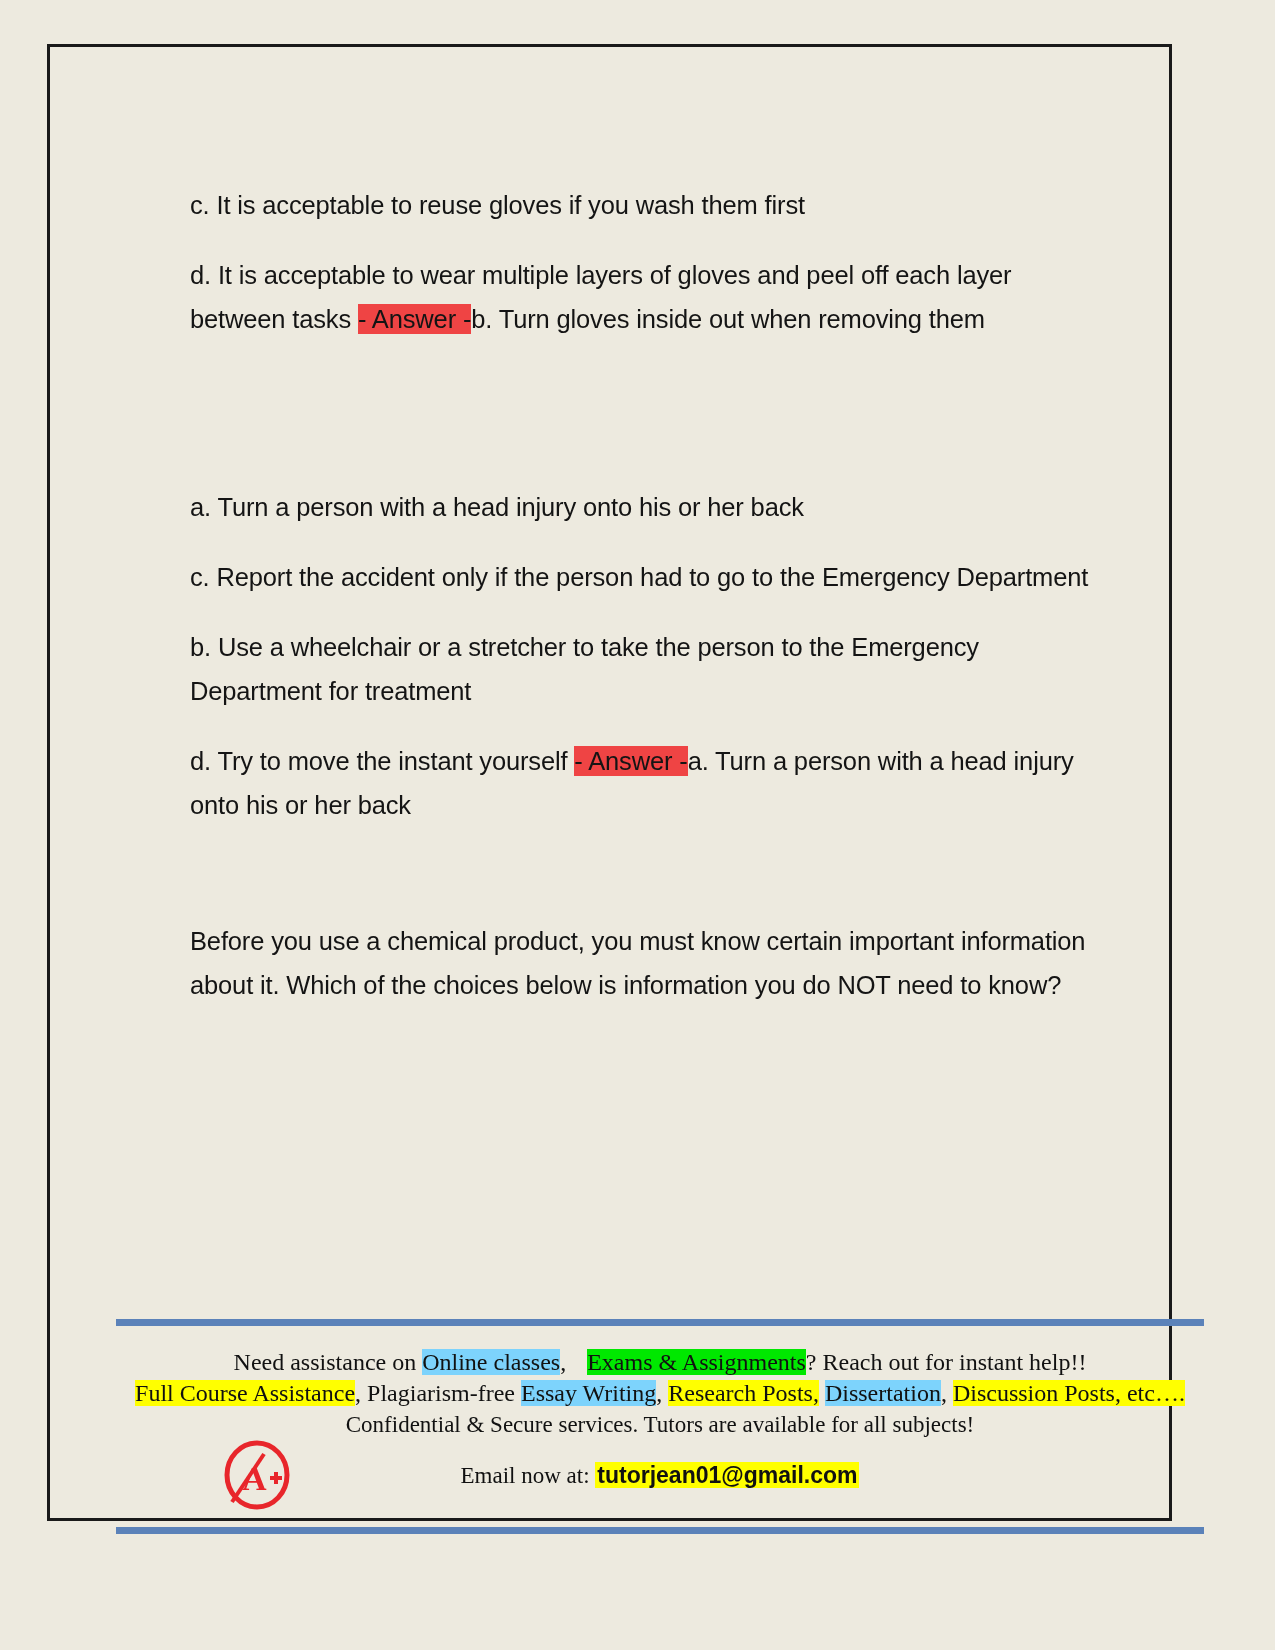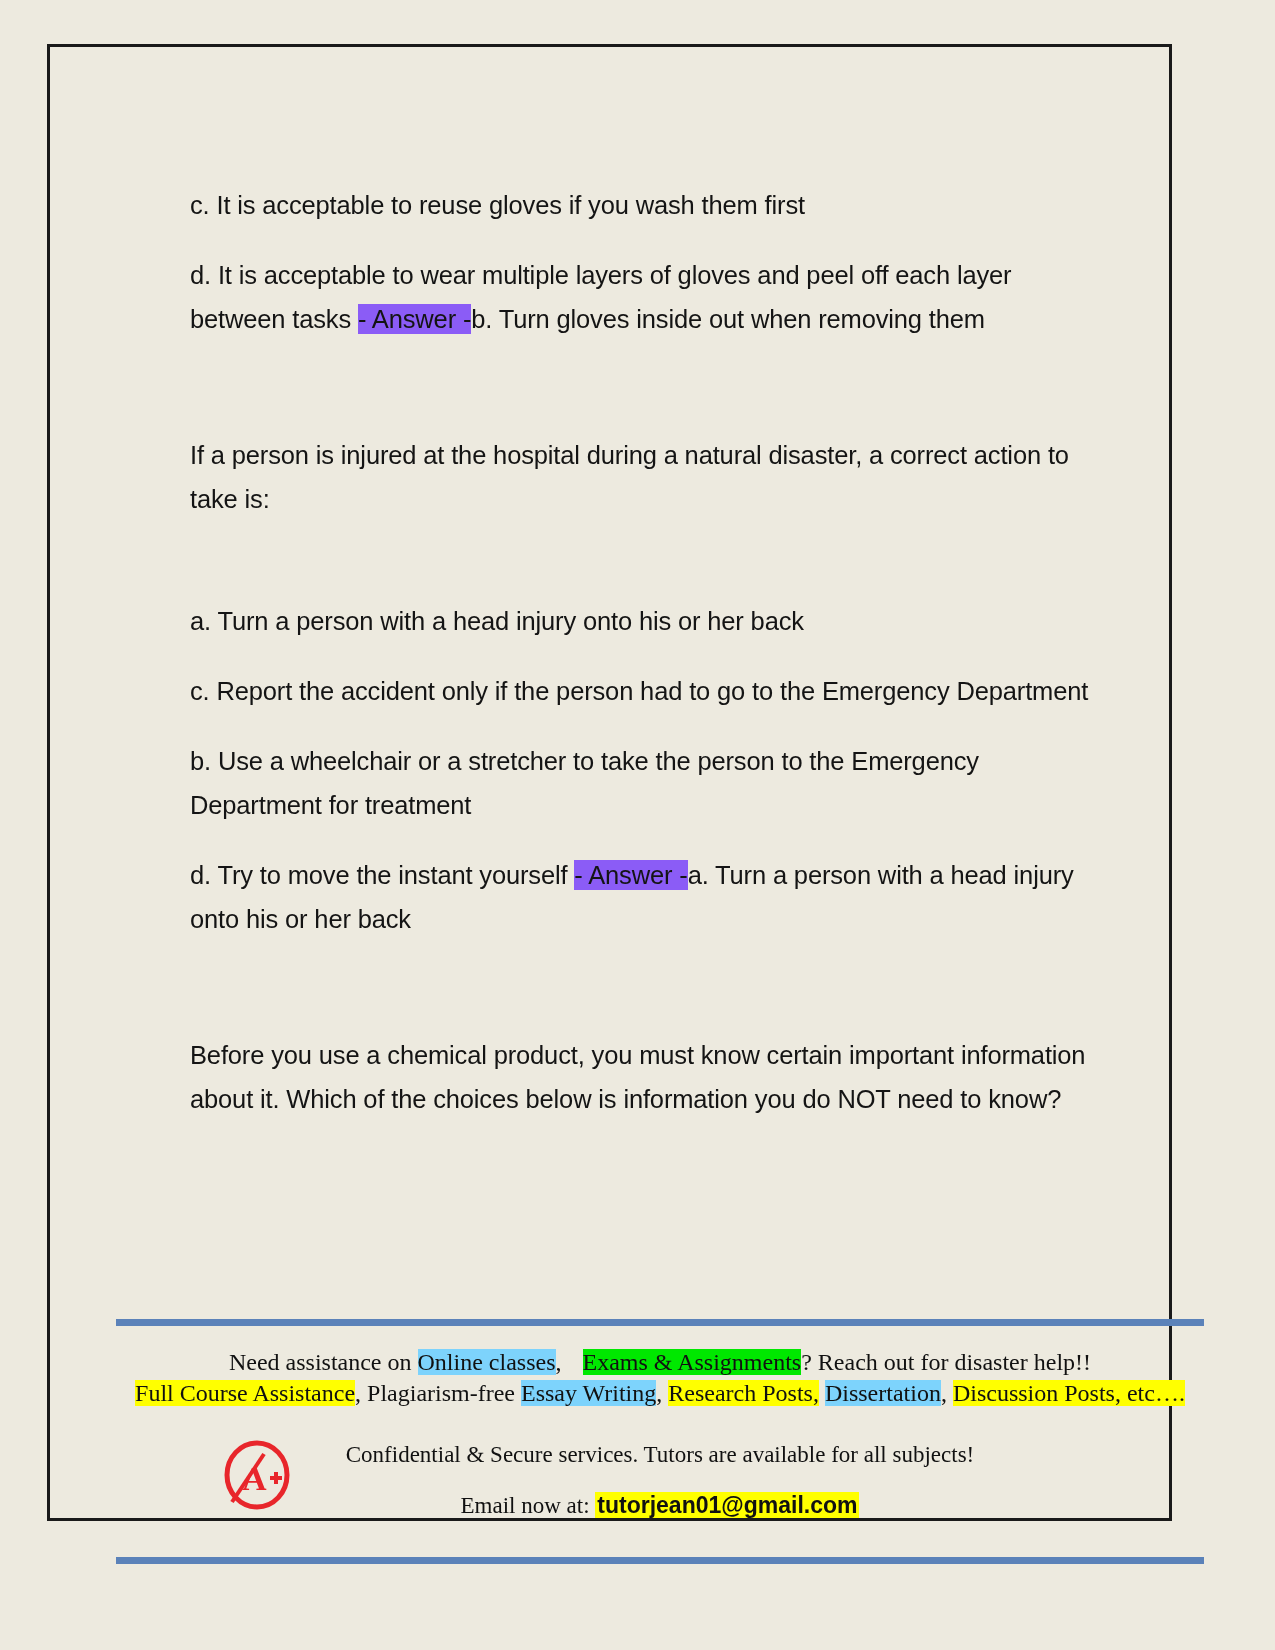--- a/index.html
+++ b/index.html
@@ -41,21 +41,21 @@
     font-family: "Liberation Sans", sans-serif;
     font-size: 25.5px;
     line-height: 44px;
     color: #141414;
     letter-spacing: -0.15px;
     font-weight: 400;
   }
   .spacer-lg { height: 66px; }
   .spacer-md { height: 52px; }
   .hl-yellow {
-    background: #8b5cf6;
+    background: #ef4444;
     padding: 1px 0;
   }
 
   
   .footer {
     position: absolute;
     left: 66px;
     top: 1272px;
     width: 1088px;
   }
@@ -78,21 +78,20 @@
     white-space: nowrap;
   }
   .f-line2 {
     font-size: 24px;
     line-height: 31px;
     white-space: nowrap;
   }
   .f-line3 {
     font-size: 23px;
     line-height: 31px;
-    margin-top: 30px;
   }
   .f-line4 {
     font-size: 23px;
     line-height: 31px;
     margin-top: 20px;
   }
   .mk-y { background: #ffff00; }
   .mk-c { background: #7dd3fc; }
   .mk-g { background: #00e800; margin-left: 15px; }
   .email {
@@ -127,23 +126,20 @@
       <p class="q">
         <span>c. It is acceptable to reuse gloves if you wash them first</span>
       </p>
 
       <p class="q">
         <span>d. It is acceptable to wear multiple layers of gloves and peel off each layer between tasks </span><span class="hl-yellow">- Answer -</span><span>b. Turn gloves inside out when removing them</span>
       </p>
 
       <div class="spacer-lg"></div>
 
-      <p class="q">
-        <span>If a person is injured at the hospital during a natural disaster, a correct action to take is:</span>
-      </p>
 
       <div class="spacer-md"></div>
 
       <p class="q">
         <span>a. Turn a person with a head injury onto his or her back</span>
       </p>
 
       <p class="q">
         <span>c. Report the accident only if the person had to go to the Emergency Department</span>
       </p>
@@ -170,21 +166,21 @@
       <div class="footer-body">
 
         <svg class="logo" viewBox="0 0 74 74">
           <ellipse cx="37" cy="37" rx="30" ry="32" fill="none" stroke="#e8262b" stroke-width="5"></ellipse>
           <path d="M44 16 L12 64" stroke="#e8262b" stroke-width="4" fill="none"></path>
           <text x="22" y="52" font-family="Liberation Serif, serif" font-size="34" font-weight="bold" fill="#e8262b">A</text>
           <path d="M50 40 L62 40 M56 34 L56 46" stroke="#e8262b" stroke-width="4" fill="none"></path>
         </svg>
 
         <div class="f-line1">
-          <span>Need assistance on </span><span class="mk-c">Online classes</span><span>, </span><span class="mk-g">Exams &amp; Assignments</span><span>? Reach out for disaster help!!</span>
+          <span>Need assistance on </span><span class="mk-c">Online classes</span><span>, </span><span class="mk-g">Exams &amp; Assignments</span><span>? Reach out for instant help!!</span>
         </div>
 
         <div class="f-line2">
           <span class="mk-y">Full Course Assistance</span><span>, Plagiarism-free </span><span class="mk-c">Essay Writing</span><span>, </span><span class="mk-y">Research Posts,</span><span> </span><span class="mk-c">Dissertation</span><span>, </span><span class="mk-y">Discussion Posts, etc….</span>
         </div>
 
         <div class="f-line3">Confidential &amp; Secure services. Tutors are available for all subjects!</div>
 
         <div class="f-line4">
           <span>Email now at: </span><span class="email">tutorjean01@gmail.com</span>

